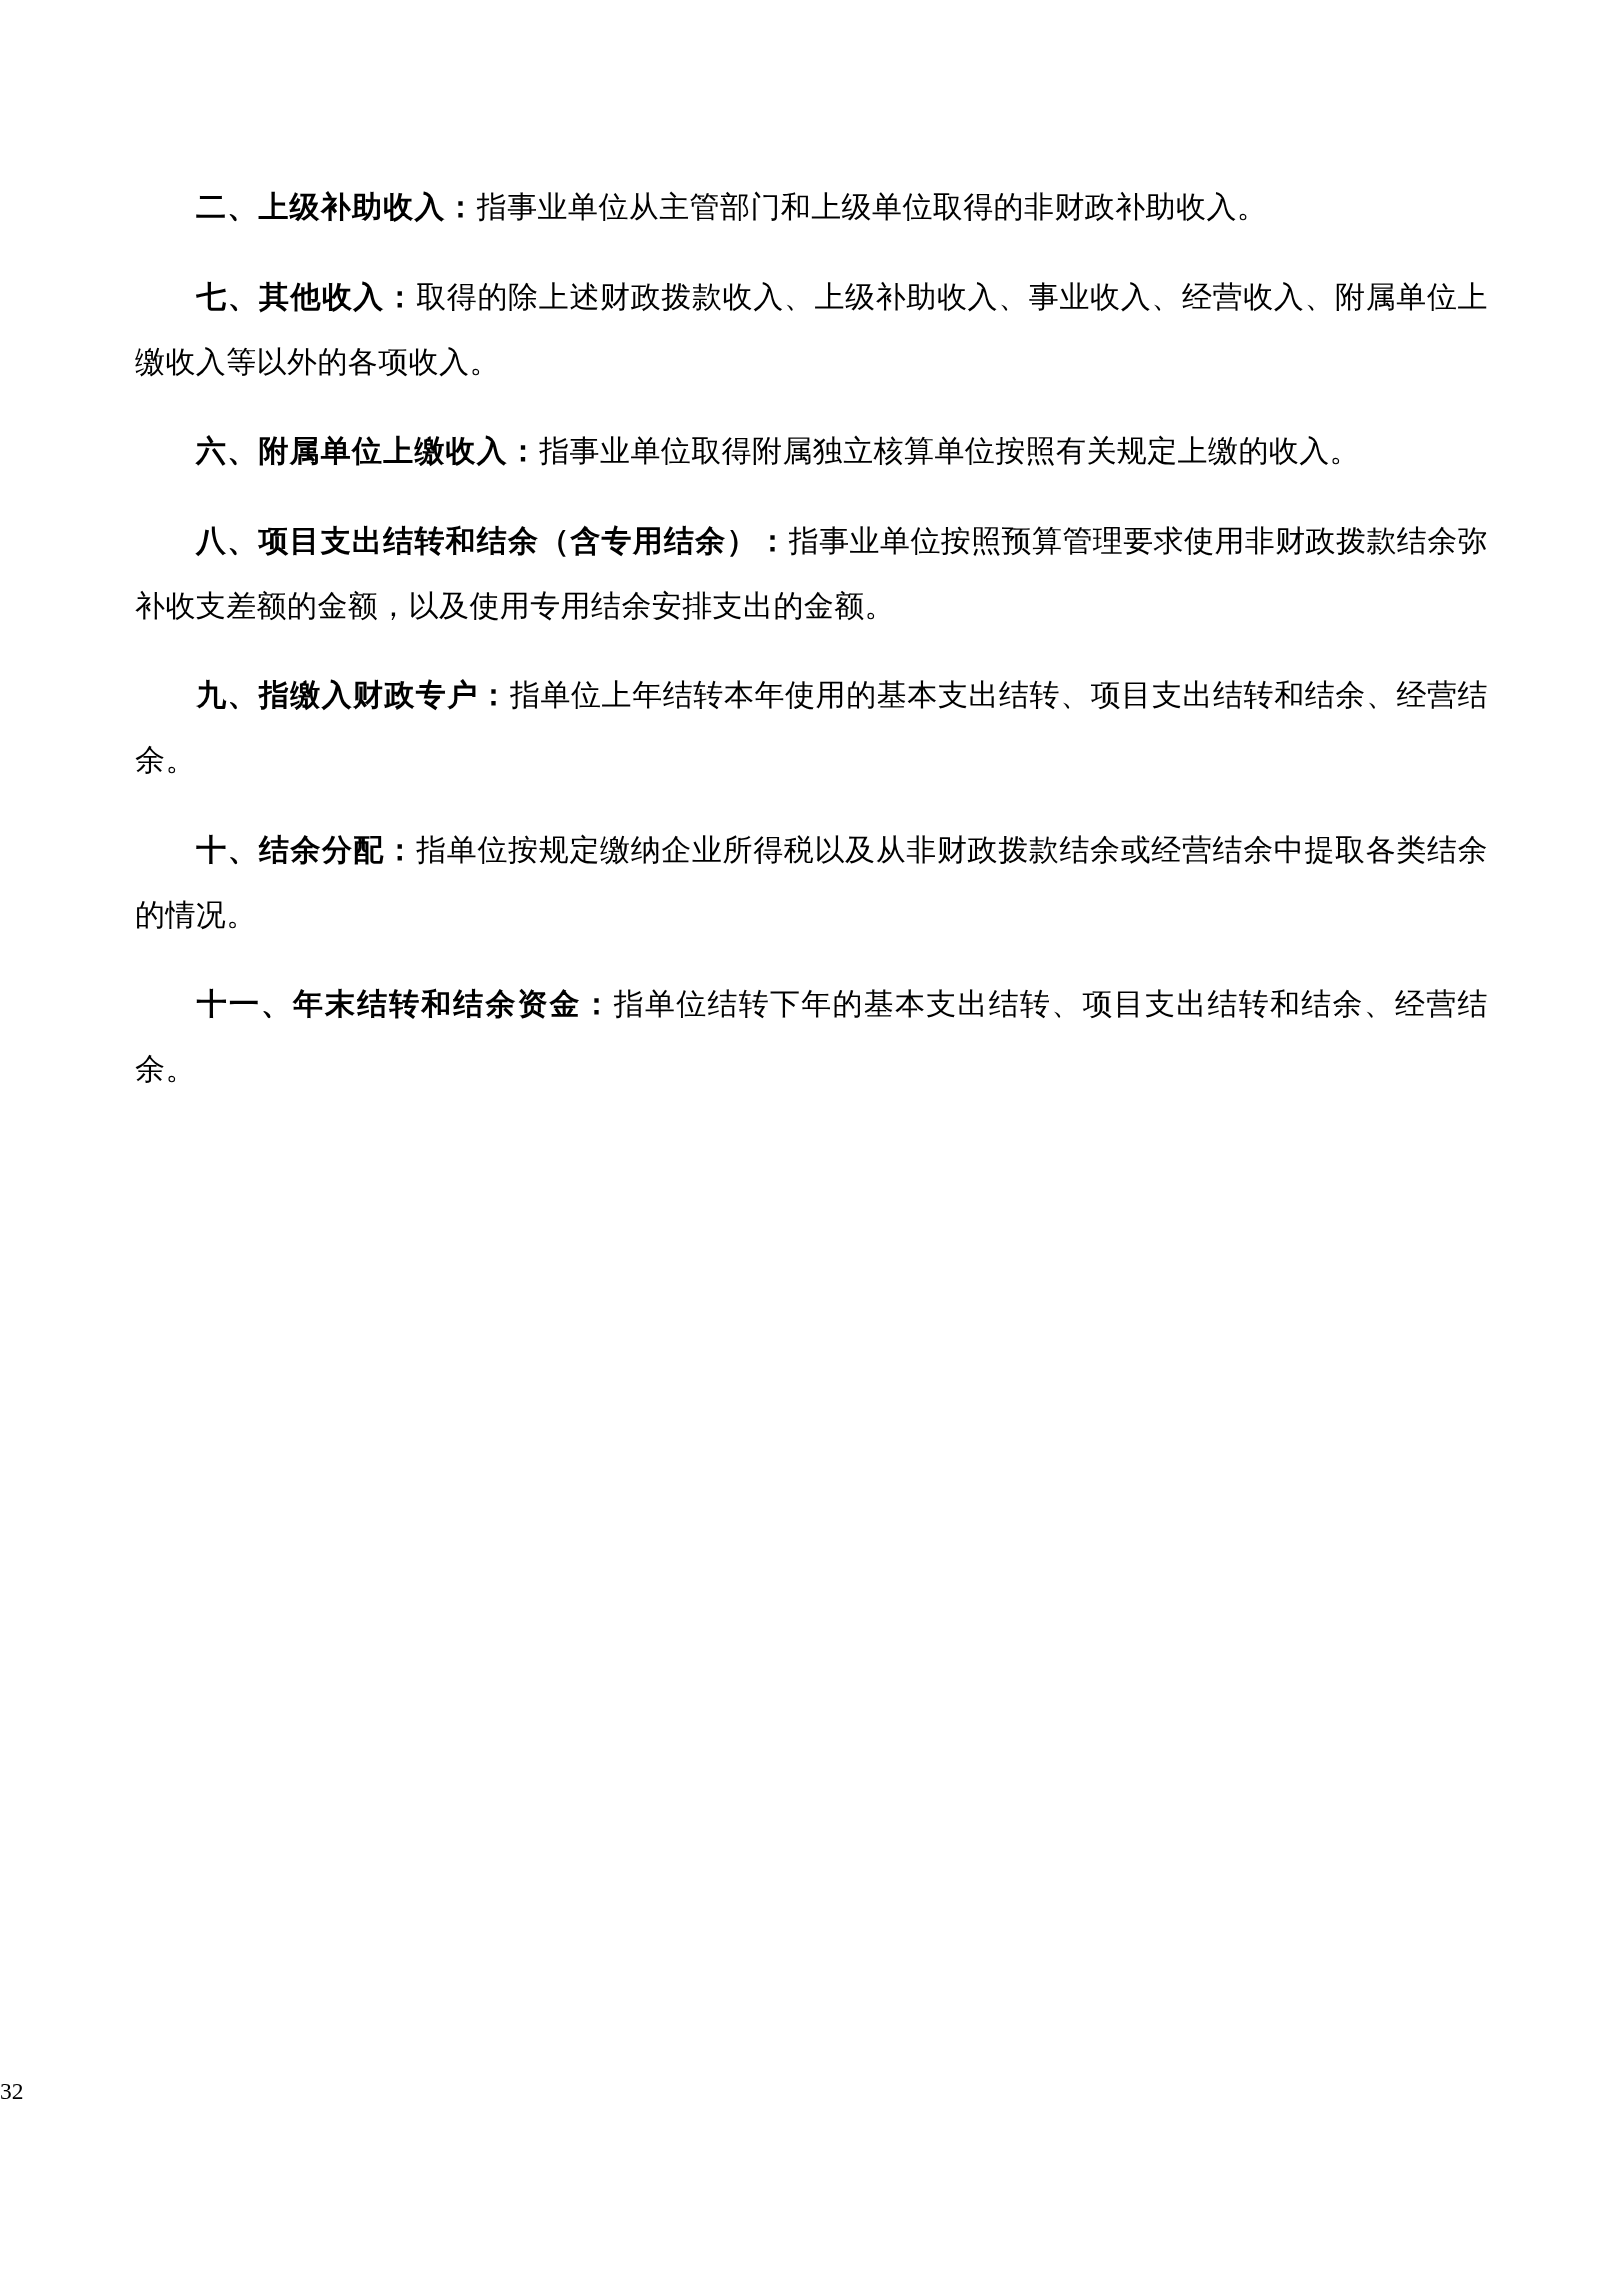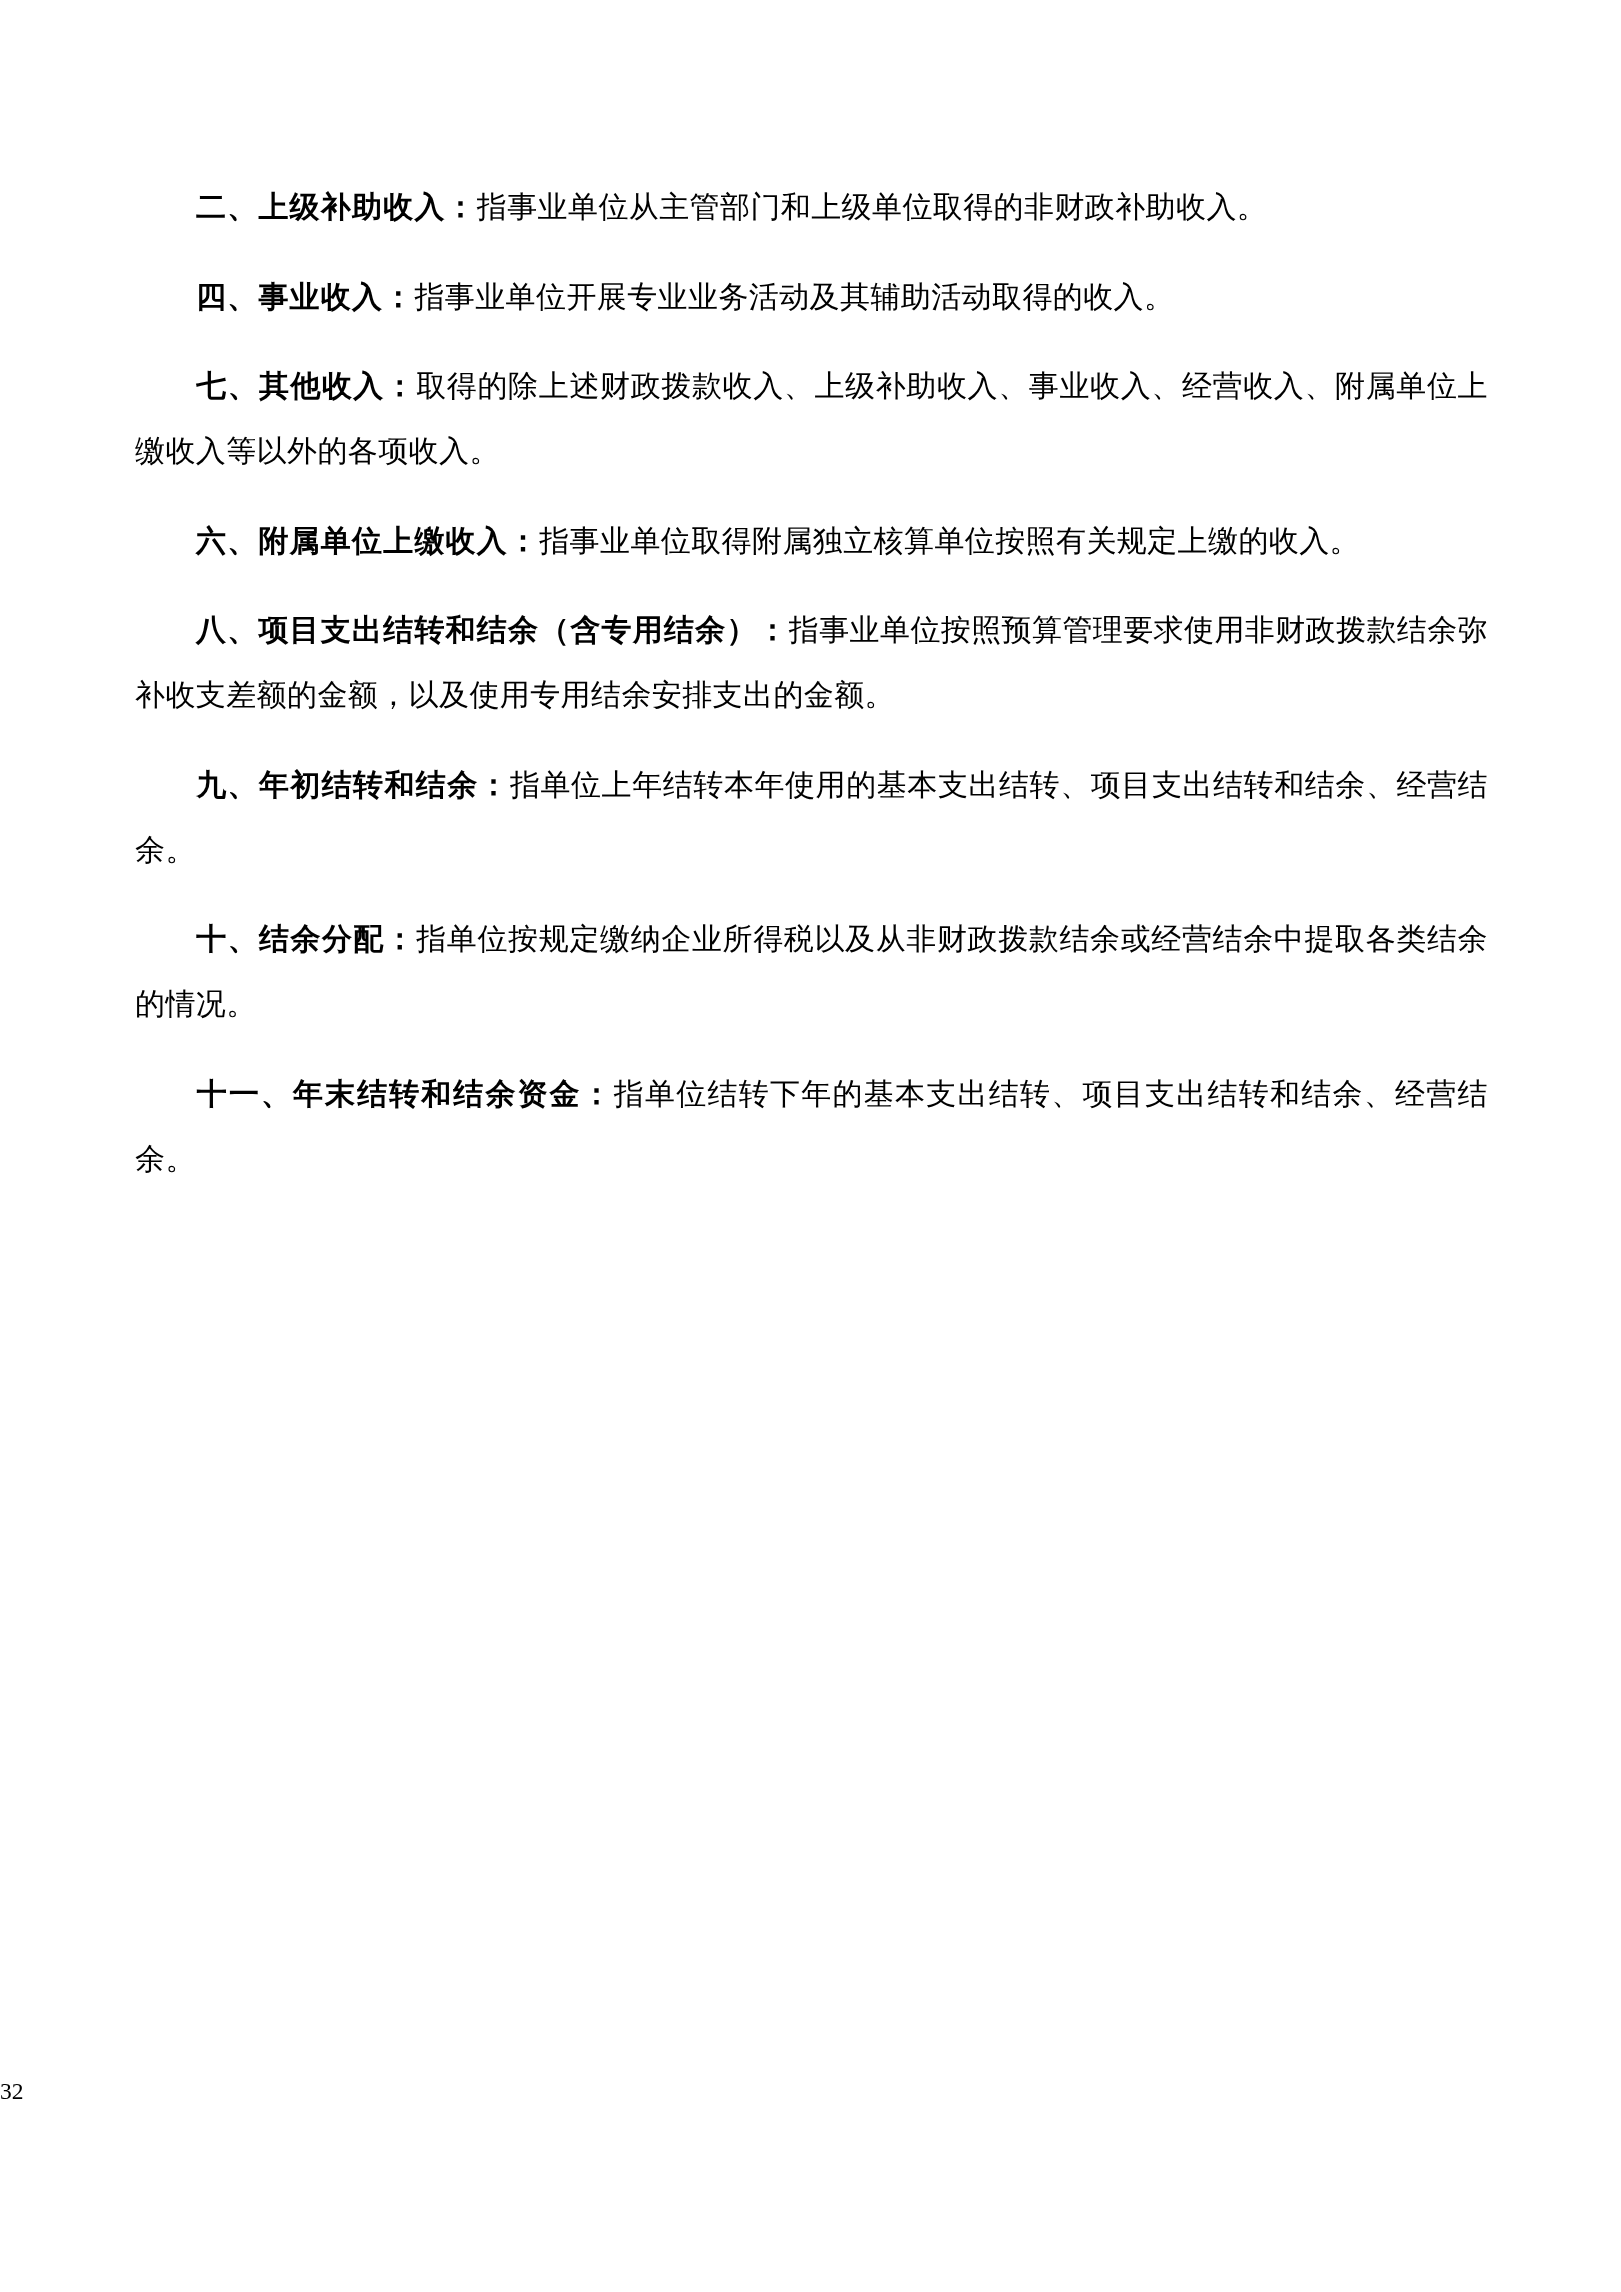--- a/index.html
+++ b/index.html
@@ -56,39 +56,36 @@
 <body>
 
 <div class="page">
   <div class="content">
 
     <p class="para">
       <span class="indent"></span><span class="lead">二、上级补助收入：</span><span>指事业单位从主管部门和上级单位取得的非财政补助收入。</span>
     </p>
 
 
-    <p class="para">
-      <span class="indent"></span><span class="lead">四、事业收入：</span><span>指事业单位开展专业业务活动及其辅助活动取得的收入。</span>
-    </p>
 
 
     <p class="para">
       <span class="indent"></span><span class="lead">七、其他收入：</span><span>取得的除上述财政拨款收入、上级补助收入、事业收入、经营收入、附属单位上缴收入等以外的各项收入。</span>
     </p>
 
     <p class="para">
       <span class="indent"></span><span class="lead">六、附属单位上缴收入：</span><span>指事业单位取得附属独立核算单位按照有关规定上缴的收入。</span>
     </p>
 
     <p class="para">
       <span class="indent"></span><span class="lead">八、项目支出结转和结余（含专用结余）：</span><span>指事业单位按照预算管理要求使用非财政拨款结余弥补收支差额的金额，以及使用专用结余安排支出的金额。</span>
     </p>
 
     <p class="para">
-      <span class="indent"></span><span class="lead">九、年初结转和结余：</span><span>指单位上年结转本年使用的基本支出结转、项目支出结转和结余、经营结余。</span>
+      <span class="indent"></span><span class="lead">九、指缴入财政专户：</span><span>指单位上年结转本年使用的基本支出结转、项目支出结转和结余、经营结余。</span>
     </p>
 
     <p class="para">
       <span class="indent"></span><span class="lead">十、结余分配：</span><span>指单位按规定缴纳企业所得税以及从非财政拨款结余或经营结余中提取各类结余的情况。</span>
     </p>
 
     <p class="para">
       <span class="indent"></span><span class="lead">十一、年末结转和结余资金：</span><span>指单位结转下年的基本支出结转、项目支出结转和结余、经营结余。</span>
     </p>
 

